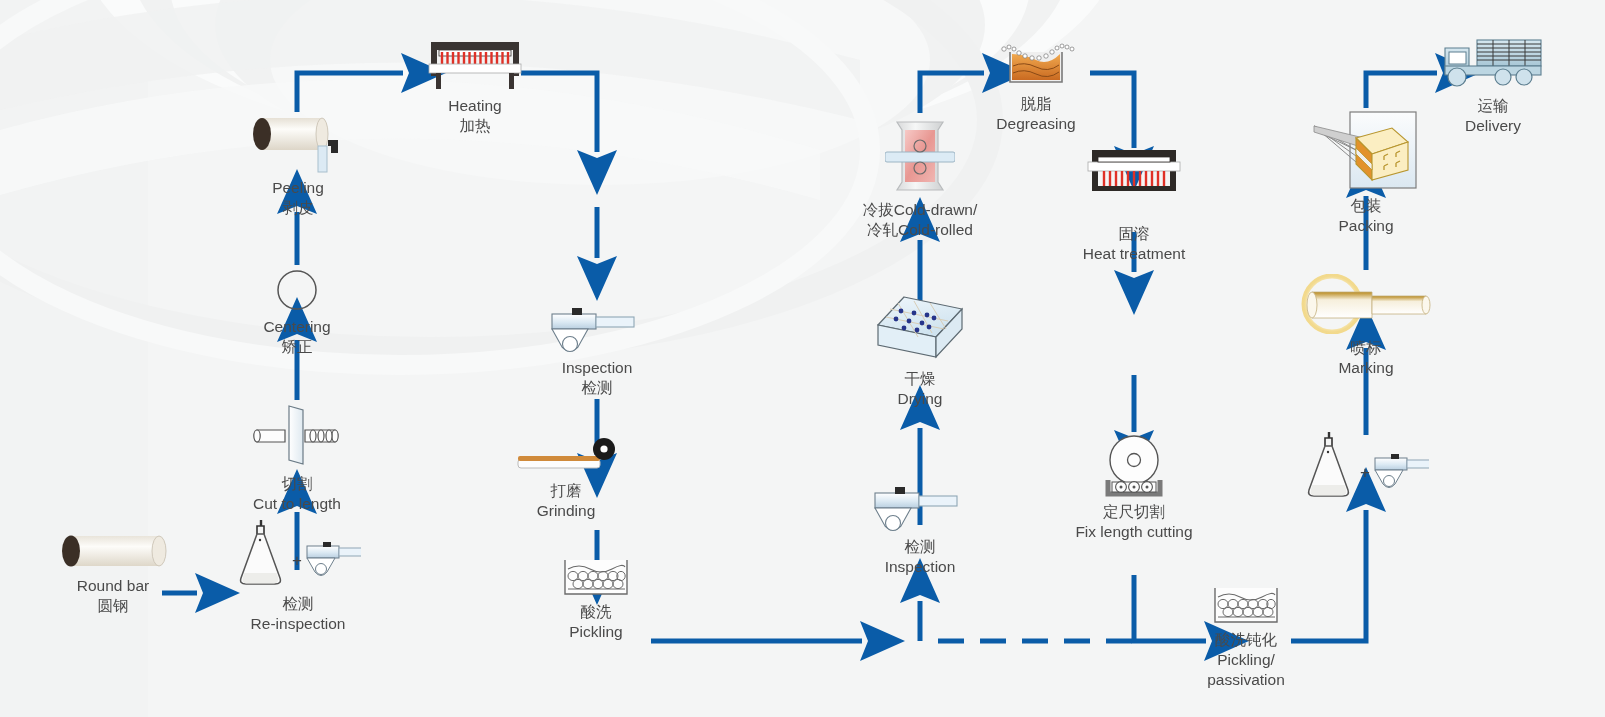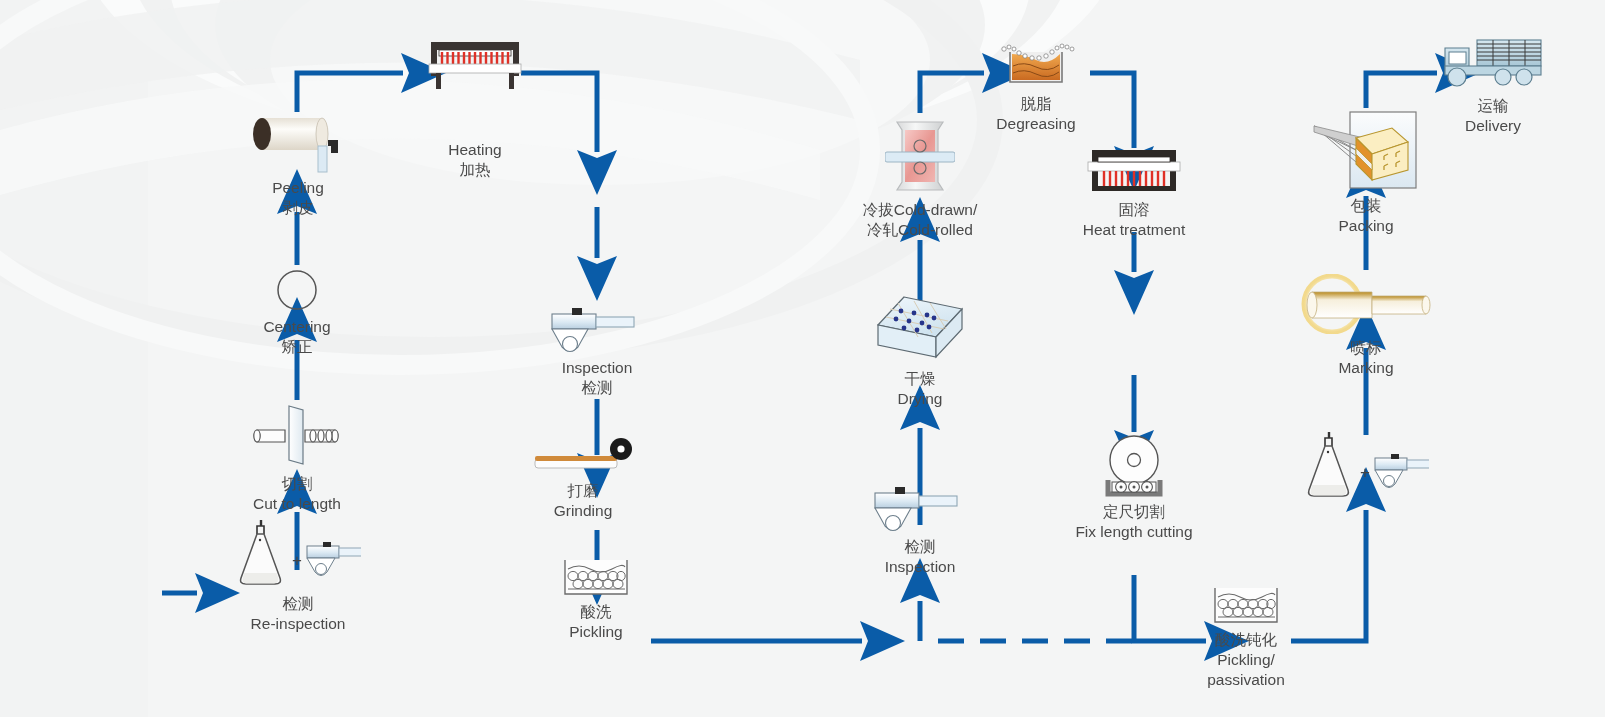--- a/index.html
+++ b/index.html
@@ -122,20 +122,40 @@
       <path d="M1366 435 L 1366 348"></path>
 
       <path d="M1366 270 L 1366 196"></path>
 
       <path d="M1366 108 L 1366 73 L 1437 73"></path>
     </g>
 
     <path d="M938 641 L 1132 641" stroke="#0a5ca8" stroke-width="5" fill="none" stroke-dasharray="26 16"></path>
   </svg>
 
+  <div class="node" style="left:113px; top:530px;">
+    <div class="icon-wrap">
+      <svg width="116" height="42" viewBox="0 0 116 42">
+        <defs>
+            <linearGradient id="barG" x1="0" y1="0" x2="0" y2="1">
+          <stop offset="0%" stop-color="#e9e4da"></stop>
+              <stop offset="35%" stop-color="#fdfcf9"></stop>
+          <stop offset="100%" stop-color="#ded7c9"></stop>
+            </linearGradient>
+          </defs>
+        <path d="M16 6 L104 6 L104 36 L16 36 Z" fill="url(#barG)"></path>
+        <ellipse cx="104" cy="21" rx="7" ry="15" fill="#efeae0" stroke="#cfc8ba"></ellipse>
+        <ellipse cx="16" cy="21" rx="9" ry="15.5" fill="#3b2f26"></ellipse>
+      </svg>
+    </div>
+    <div class="label">
+      <span class="ln">Round bar</span>
+      <span class="ln">圆钢</span>
+    </div>
+  </div>
 
   <div class="node" style="left:298px; top:520px;">
     <div class="icon-wrap">
       <svg width="126" height="70" viewBox="0 0 126 70">
         <defs>
             <linearGradient id="calG" x1="0" y1="0" x2="0" y2="1">
           <stop offset="0%" stop-color="#ffffff"></stop>
               <stop offset="55%" stop-color="#dbe9f3"></stop>
           <stop offset="100%" stop-color="#b9cfe0"></stop>
             </linearGradient>
@@ -219,21 +239,21 @@
         <rect x="70" y="34" width="9" height="26" fill="#dceaf4" stroke="#a8bfcd" stroke-width="1"></rect>
         <path d="M80 28 L90 28 L90 41 L83 41 L83 34 L80 34 Z" fill="#2a2a2a"></path>
       </svg>
     </div>
     <div class="label">
       <span class="ln">Peeling</span>
       <span class="ln">剥皮</span>
     </div>
   </div>
 
-  <div class="node" style="left:475px; top:40px;gap:44px;">
+  <div class="node" style="left:475px; top:40px;">
     <div class="icon-wrap">
       <svg width="104" height="52" viewBox="0 0 104 52">
         <rect x="8" y="2" width="88" height="8" fill="#3a3432"></rect>
         <rect x="8" y="2" width="6" height="34" fill="#3a3432"></rect>
         <rect x="90" y="2" width="6" height="34" fill="#3a3432"></rect>
         <g fill="#ffffff" stroke="#3a3432" stroke-width="0.8">
           <rect x="16" y="10" width="72" height="6"></rect>
         </g>
         <g stroke="#e03127" stroke-width="2.4">
           <path d="M19 12 L19 24"></path>
@@ -278,21 +298,21 @@
         <path d="M2 23 L12 41 Q20 49 28 41 L38 23 Z" fill="#fff" stroke="#6d7f8c" stroke-width="1.1"></path>
         <circle cx="20" cy="38" r="7.5" fill="#fff" stroke="#6d7f8c" stroke-width="1.1"></circle>
       </svg>
     </div>
     <div class="label">
       <span class="ln">Inspection</span>
       <span class="ln">检测</span>
     </div>
   </div>
 
-  <div class="node" style="left:583px; top:437px;">
+  <div class="node" style="left:566px; top:437px;">
     <div class="icon-wrap">
       <svg width="100" height="40" viewBox="0 0 100 40">
         <rect x="2" y="22" width="82" height="9" rx="3" fill="#fdfdfd" stroke="#bbb" stroke-width="1"></rect>
         <rect x="2" y="19" width="82" height="5" rx="2" fill="#d08a3a"></rect>
         <circle cx="88" cy="12" r="11" fill="#1b1b1b"></circle>
         <circle cx="88" cy="12" r="3.6" fill="#ffffff"></circle>
       </svg>
     </div>
     <div class="label">
       <span class="ln">打磨</span>
@@ -441,21 +461,21 @@
           <circle cx="82" cy="9" r="2"></circle>
         </g>
       </svg>
     </div>
     <div class="label">
       <span class="ln">脱脂</span>
       <span class="ln">Degreasing</span>
     </div>
   </div>
 
-  <div class="node" style="left:1134px; top:148px;">
+  <div class="node" style="left:1134px; top:148px;gap:24px;">
     <div class="icon-wrap">
       <svg width="104" height="48" viewBox="0 0 104 48">
         <rect x="10" y="2" width="84" height="7" fill="#2d2926"></rect>
         <rect x="10" y="2" width="6" height="36" fill="#2d2926"></rect>
         <rect x="88" y="2" width="6" height="36" fill="#2d2926"></rect>
         <rect x="6" y="14" width="92" height="9" fill="#ffffff" stroke="#aaa" stroke-width="0.8"></rect>
         <g stroke="#e03127" stroke-width="2.4">
           <path d="M22 23 L22 38"></path>
             <path d="M28 23 L28 38"></path>
             <path d="M34 23 L34 38"></path>

